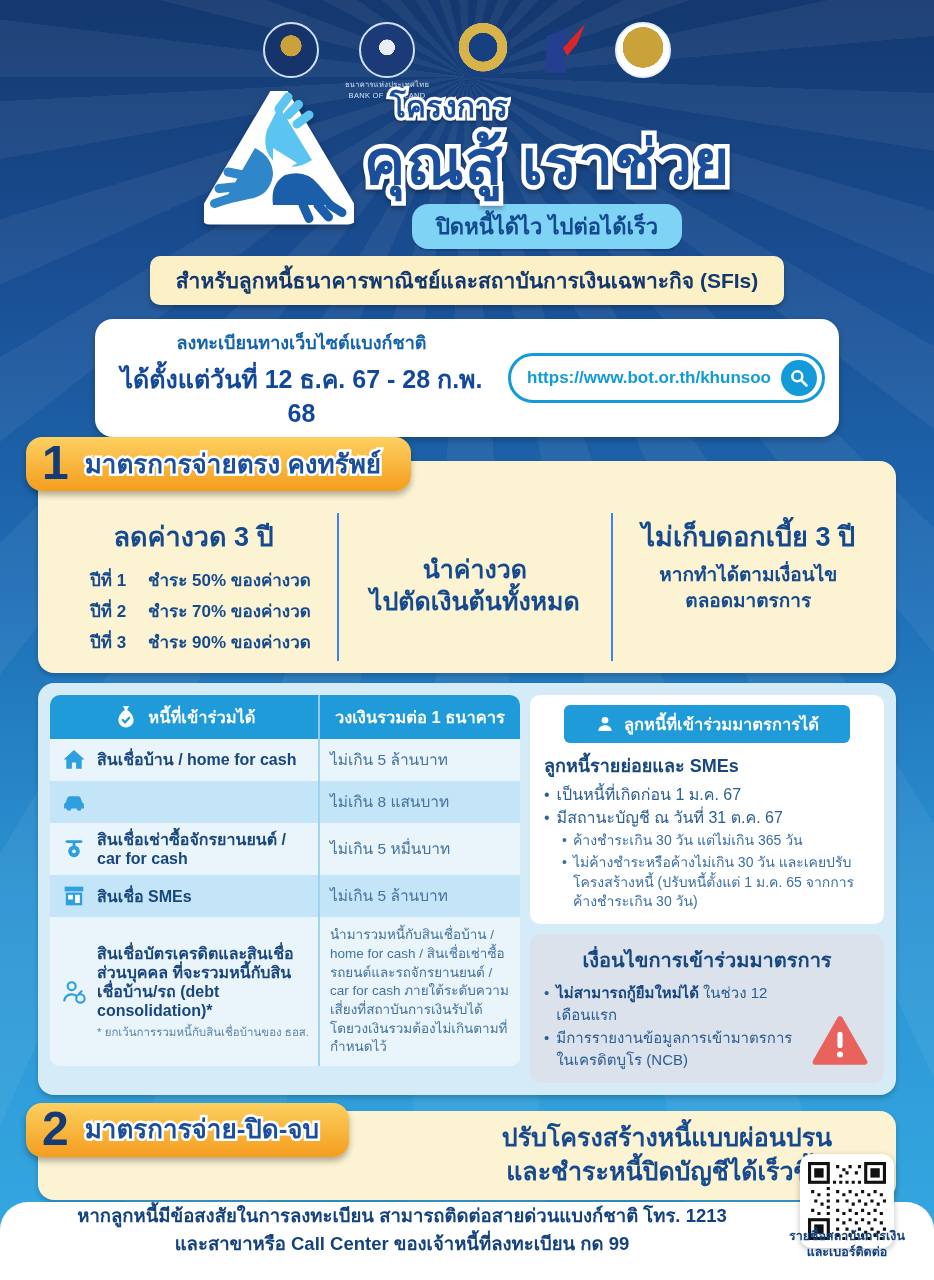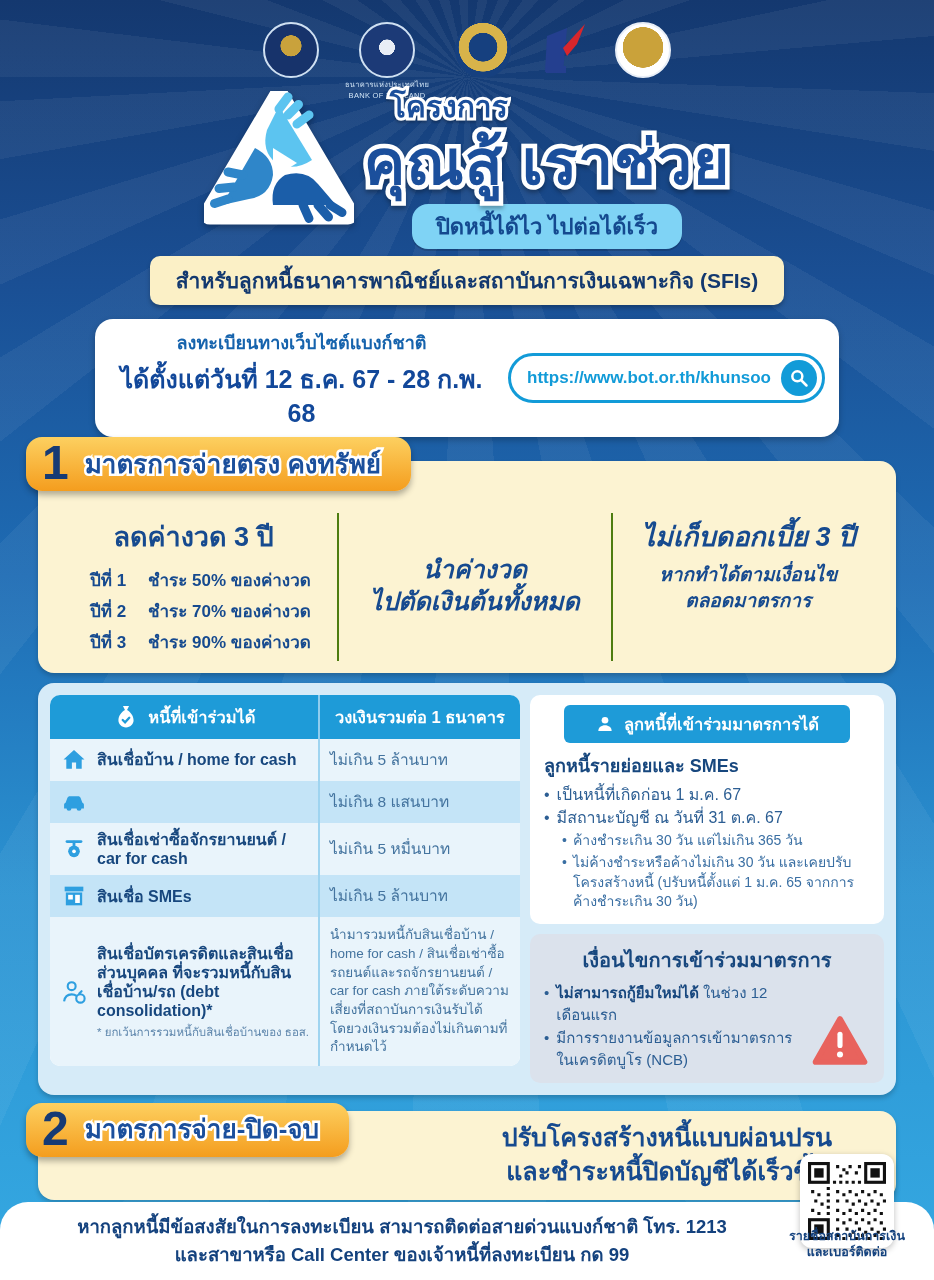--- a/index.html
+++ b/index.html
@@ -47,21 +47,21 @@
   .sec-pill { position:relative; z-index:3; display:inline-flex; align-items:center; gap:16px;
     background:linear-gradient(180deg,#fdd060,#f49d1e); border-radius:16px; padding:2px 30px 4px 16px;
     box-shadow:0 4px 6px rgba(0,0,0,.3); margin-left:-12px; }
   .sec-num { font-size:48px; font-weight:800; color:#163a74; line-height:1; }
   .sec-title { font-size:26px; -webkit-text-stroke:5px #fff; }
 
   
   .cream { position:relative; z-index:2; background:#fcf3d2; border-radius:0 16px 16px 16px; margin-top:-30px;
     padding:52px 12px 12px; display:grid; grid-template-columns:1.05fr 1fr 1fr; box-shadow:0 3px 5px rgba(0,0,0,.2); }
   .bcol { padding:2px 14px 6px; }
-  .bcol + .bcol { border-left:2px solid #4d7c0f;font-style:italic; }
+  .bcol + .bcol { border-left:2px solid #3b82f6; }
   .b-title { color:#164a8f; font-weight:800; font-size:27px; text-align:center; }
   .b1rows { margin-top:8px; display:flex; flex-direction:column; gap:4px; padding-left:26px; }
   .b1row { display:flex; gap:14px; color:#164a8f; font-size:17px; font-weight:700; }
   .b1y { width:44px; flex:0 0 auto; }
   .b2 { display:flex; flex-direction:column; justify-content:center; height:100%; text-align:center;
     color:#164a8f; font-weight:800; font-size:25px; line-height:1.3; }
   .b3sub { text-align:center; color:#164a8f; font-size:19px; font-weight:700; line-height:1.35; margin-top:4px; }
 
   
   .bluepanel { background:#d6ebf8; border-radius:16px; margin-top:10px; padding:12px;
@@ -111,21 +111,21 @@
   .bp-left { text-align:center; padding:0 14px; }
   .bp-right { border-left:3px solid #bfe2f5; padding:0 10px 0 18px; }
   .bp-debt-type { color:#17477e; font-weight:800; font-size:19px; margin-top:8px; }
   .bp-row { display:flex; gap:12px; margin-top:8px; }
   .bp-label { color:#17477e; font-weight:800; font-size:17.5px; flex:0 0 auto; padding-top:1px; }
   .bp-bullets { display:flex; flex-direction:column; gap:4px; }
   .bold-navy { color:#17477e; font-weight:800; }
 
   
   .footer { position:absolute; left:0; right:0; bottom:0; z-index:2; background:#ffffff;
-    border-radius:28px 28px 0 0; height:78px; padding:11px 170px 0 40px; text-align:center; }
+    border-radius:28px 28px 0 0; height:78px; padding:0 170px 0 40px; text-align:center; }
   .footer-line { color:#14427e; font-weight:800; font-size:18.5px; line-height:1.5; }
   .qr-card { position:absolute; right:40px; top:-48px; width:94px; height:94px; background:#fff; border-radius:12px;
     padding:8px; box-shadow:0 2px 6px rgba(0,0,0,.25); }
   .qr-card svg { width:78px; height:78px; }
   .qr-caption { position:absolute; right:12px; bottom:20px; width:150px; text-align:center;
     color:#14427e; font-weight:800; font-size:12.5px; line-height:1.3; }
 </style>
 </head>
 <body>
 

